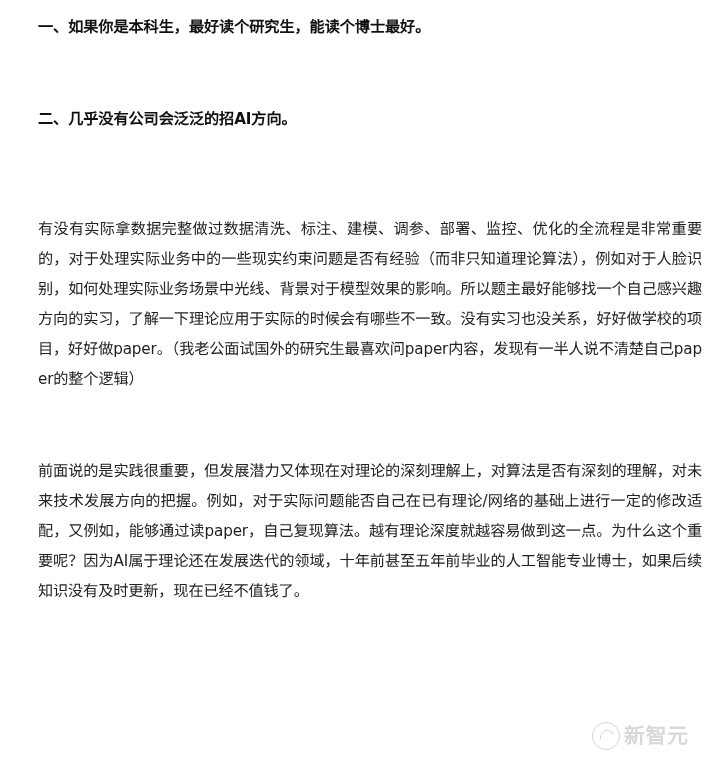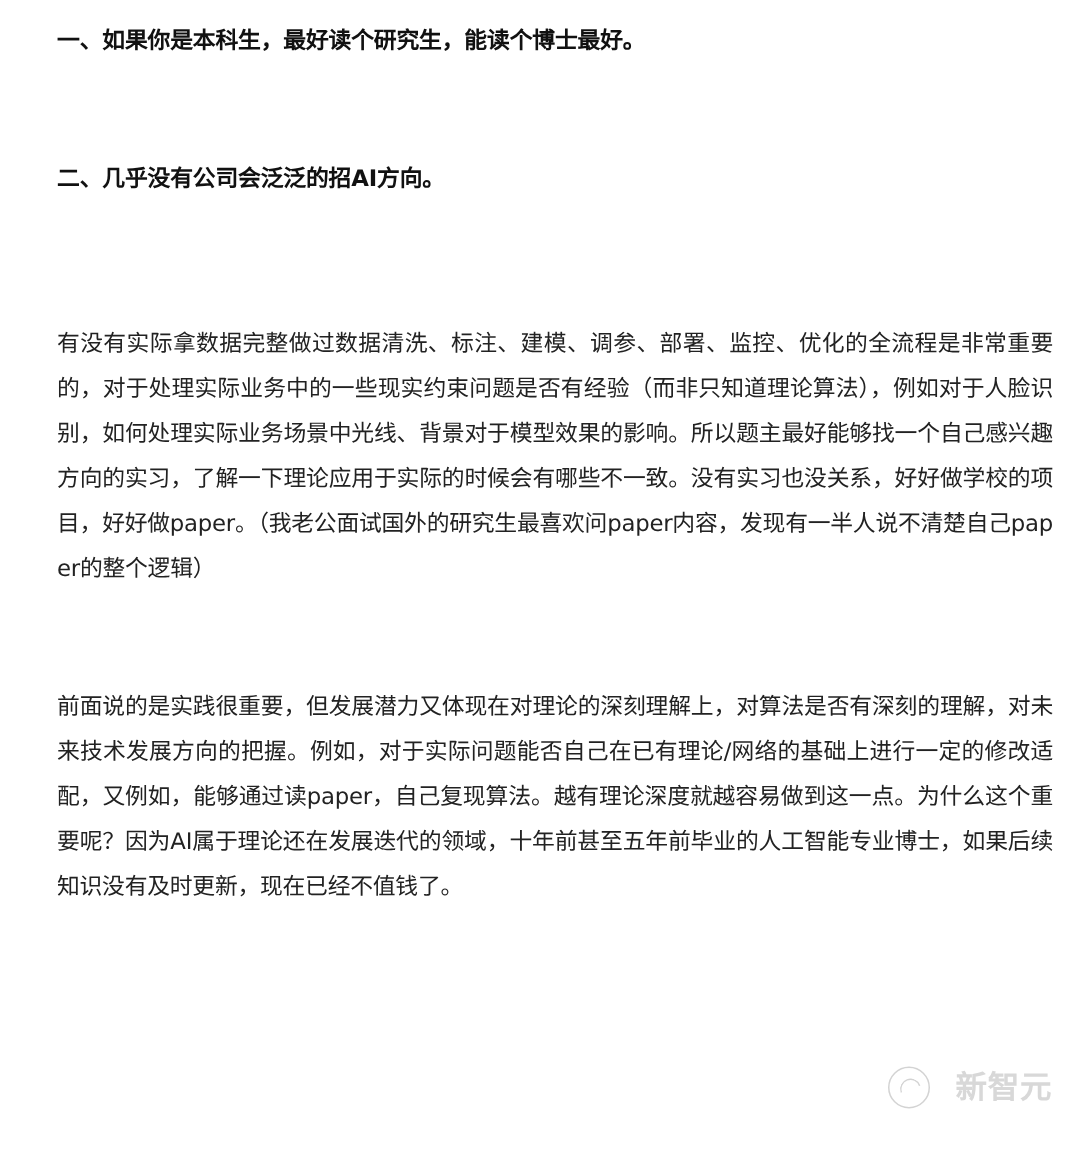--- a/index.html
+++ b/index.html
@@ -55,26 +55,26 @@
   }
 
   .gap-sm { height: 18px; }
   .gap-md { height: 20px; }
   .gap-xl { height: 40px; }
 
   
   #watermark {
     position: absolute;
     right: 6px;
-    bottom: 29px;
+    bottom: 18px;
     width: 128px;
     height: 44px;
     display: flex;
     align-items: center;
-    gap: 17px;
+    gap: 4px;
     opacity: 0.38;
     pointer-events: none;
     user-select: none;
   }
   #watermark .wm-logo {
     width: 26px;
     height: 26px;
     border-radius: 50%;
     border: 1.6px solid #8d8d8d;
     position: relative;

